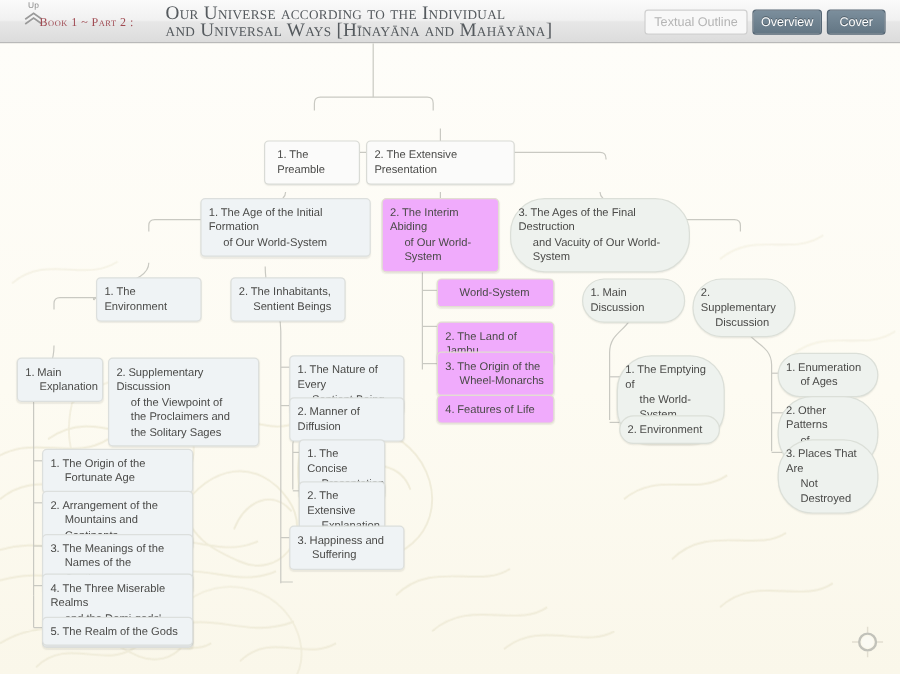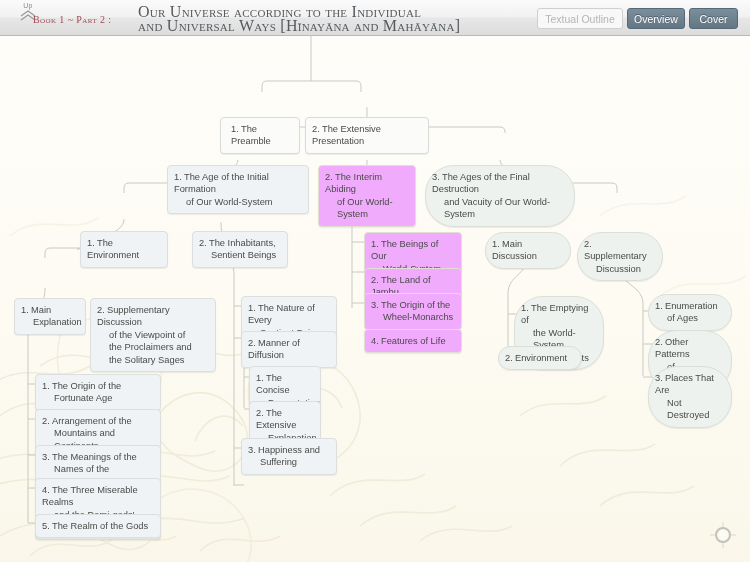--- a/index.html
+++ b/index.html
@@ -361,21 +361,20 @@
     <div class="node t-blue" style="left:249px; top:365px; width:72px;">
         <div><span class="num">2. </span><span class="txt">The Extensive</span></div>
         <div class="ind">Explanation</div>
       </div>
     <div class="node t-blue" style="left:241px; top:402px; width:96px;">
         <div><span class="num">3. </span><span class="txt">Happiness and</span></div>
         <div class="ind">Suffering</div>
       </div>
 
     <div class="node t-cream" style="left:364px; top:196px; width:98px;">
-        <div><span class="num">1. </span><span class="txt">The Beings of Our</span></div>
         <div class="ind">World-System</div>
       </div>
     <div class="node t-cream" style="left:364px; top:232px; width:98px;">
         <div><span class="num">2. </span><span class="txt">The Land of Jambu</span></div>
       </div>
     <div class="node t-cream" style="left:364px; top:257px; width:98px;">
         <div><span class="num">3. </span><span class="txt">The Origin of the</span></div>
         <div class="ind">Wheel-Monarchs</div>
       </div>
     <div class="node t-cream" style="left:364px; top:293px; width:98px;">
@@ -388,21 +387,21 @@
     <div class="node t-green" style="left:577px; top:196px; width:86px;">
         <div><span class="num">2. </span><span class="txt">Supplementary</span></div>
         <div class="ind">Discussion</div>
       </div>
 
     <div class="node t-green" style="left:514px; top:260px; width:90px;">
         <div><span class="num">1. </span><span class="txt">The Emptying of</span></div>
         <div class="ind">the World-System</div>
         <div class="ind">of Inhabitants</div>
       </div>
-    <div class="node t-green" style="left:498px; top:310px; width:84px;">
+    <div class="node t-green" style="left:516px; top:310px; width:84px;">
         <div><span class="num">2. </span><span class="txt">Environment</span></div>
       </div>
 
     <div class="node t-green" style="left:648px; top:258px; width:84px;">
         <div><span class="num">1. </span><span class="txt">Enumeration</span></div>
         <div class="ind">of Ages</div>
       </div>
     <div class="node t-green" style="left:648px; top:294px; width:84px;">
         <div><span class="num">2. </span><span class="txt">Other Patterns</span></div>
         <div class="ind">of Destruction</div>

